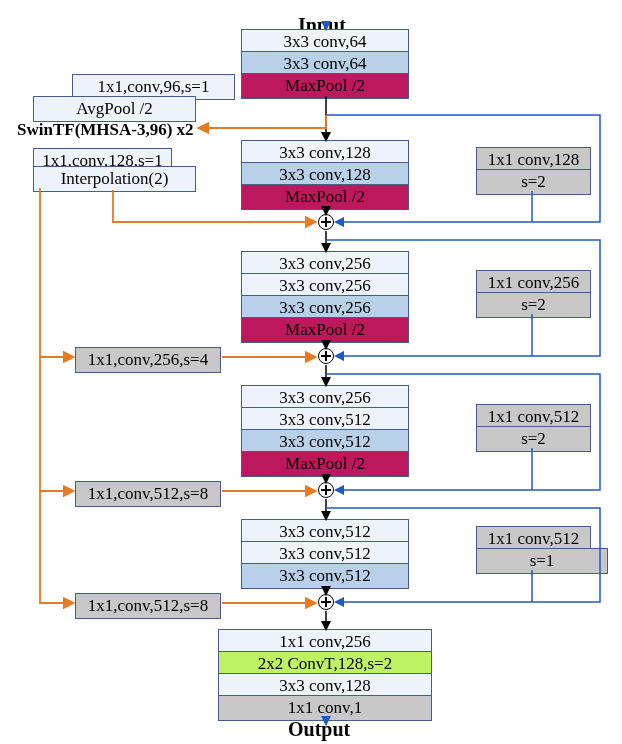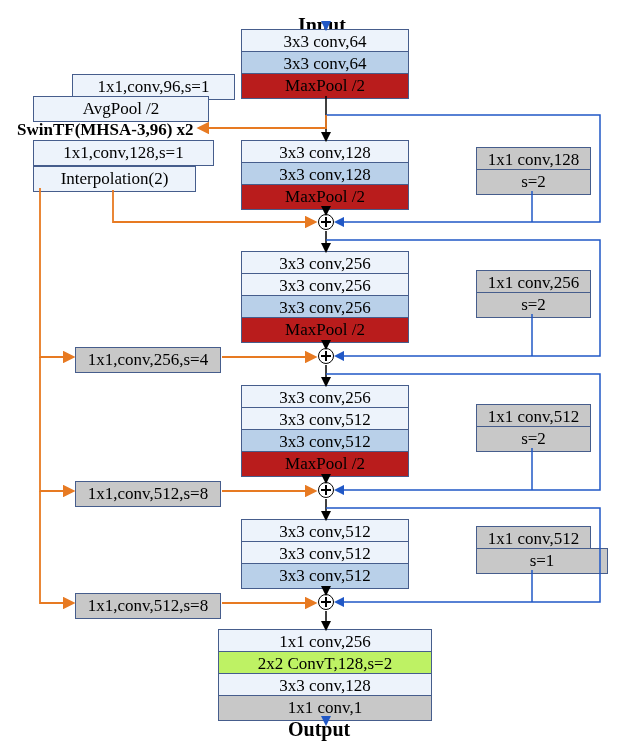--- a/index.html
+++ b/index.html
@@ -1,40 +1,40 @@
 <!DOCTYPE html>
 <html><head>
 <meta charset="utf-8">
 <style>
   * { box-sizing: border-box; margin: 0; padding: 0; }
   body { font-family: "Times New Roman", serif; font-size: 17px; background: #fff; width: 622px; height: 744px; position: relative; }
   .layer { border: 1px solid #465d8c; text-align: center; padding: 2px 4px; line-height: 1.2; background: #fff; position: absolute; }
   .conv-light { background: #edf3fb; }
   .conv-med  { background: #b9d0e9; }
-  .pool      { background: #b91c1c; }
+  .pool      { background: #be185d; }
   .gray      { background: #c8c8c8; }
   .green     { background: #bef264; }
   .swin      { font-weight: bold; border: none; position: absolute; }
   .plus { position: absolute; width: 16px; height: 16px; border: 1.5px solid #000; border-radius: 50%; background: #fff; }
   .plus::before, .plus::after { content: ''; position: absolute; background: #000; }
   .plus::before { width: 10px; height: 1.8px; top: 6px; left: 2px; }
   .plus::after  { width: 1.8px; height: 10px; top: 2px; left: 6px; }
   svg.arrows { position: absolute; top: 0; left: 0; width: 622px; height: 744px; pointer-events: none; }
   .title { position: absolute; font-weight: bold; font-size: 20px; }
 </style>
 </head>
 <body>
 
 <div class="title" style="left:298px; top:14px;">Input</div>
 <div class="title" style="left:288px; top:718px;">Output</div>
 
 <div class="layer conv-light" style="left:33px; top:74px; width:163px;margin-left:39px;">1x1,conv,96,s=1</div>
-<div class="layer conv-light" style="left:33px; top:96px; width:176px;">AvgPool /2</div>
+<div class="layer conv-light" style="left:33px; top:96px; width:163px;">AvgPool /2</div>
 <div class="swin" style="left:17px; top:120px;">SwinTF(MHSA-3,96) x2</div>
-<div class="layer conv-light" style="left:33px; top:140px; width:181px;">1x1,conv,128,s=1</div>
+<div class="layer conv-light" style="left:33px; top:148px; width:139px;">1x1,conv,128,s=1</div>
 <div class="layer conv-light" style="left:33px; top:166px; width:163px;">Interpolation(2)</div>
 
 <div class="layer gray" style="left:75px; top:347px; width:146px;">1x1,conv,256,s=4</div>
 <div class="layer gray" style="left:75px; top:481px; width:146px;">1x1,conv,512,s=8</div>
 <div class="layer gray" style="left:75px; top:593px; width:146px;">1x1,conv,512,s=8</div>
 
 <div class="layer conv-light" style="left:241px; top:29px; width:168px;">3x3 conv,64</div>
 <div class="layer conv-med" style="left:241px; top:51px; width:168px;">3x3 conv,64</div>
 <div class="layer pool" style="left:241px; top:73px; width:168px;">MaxPool /2</div>
 

